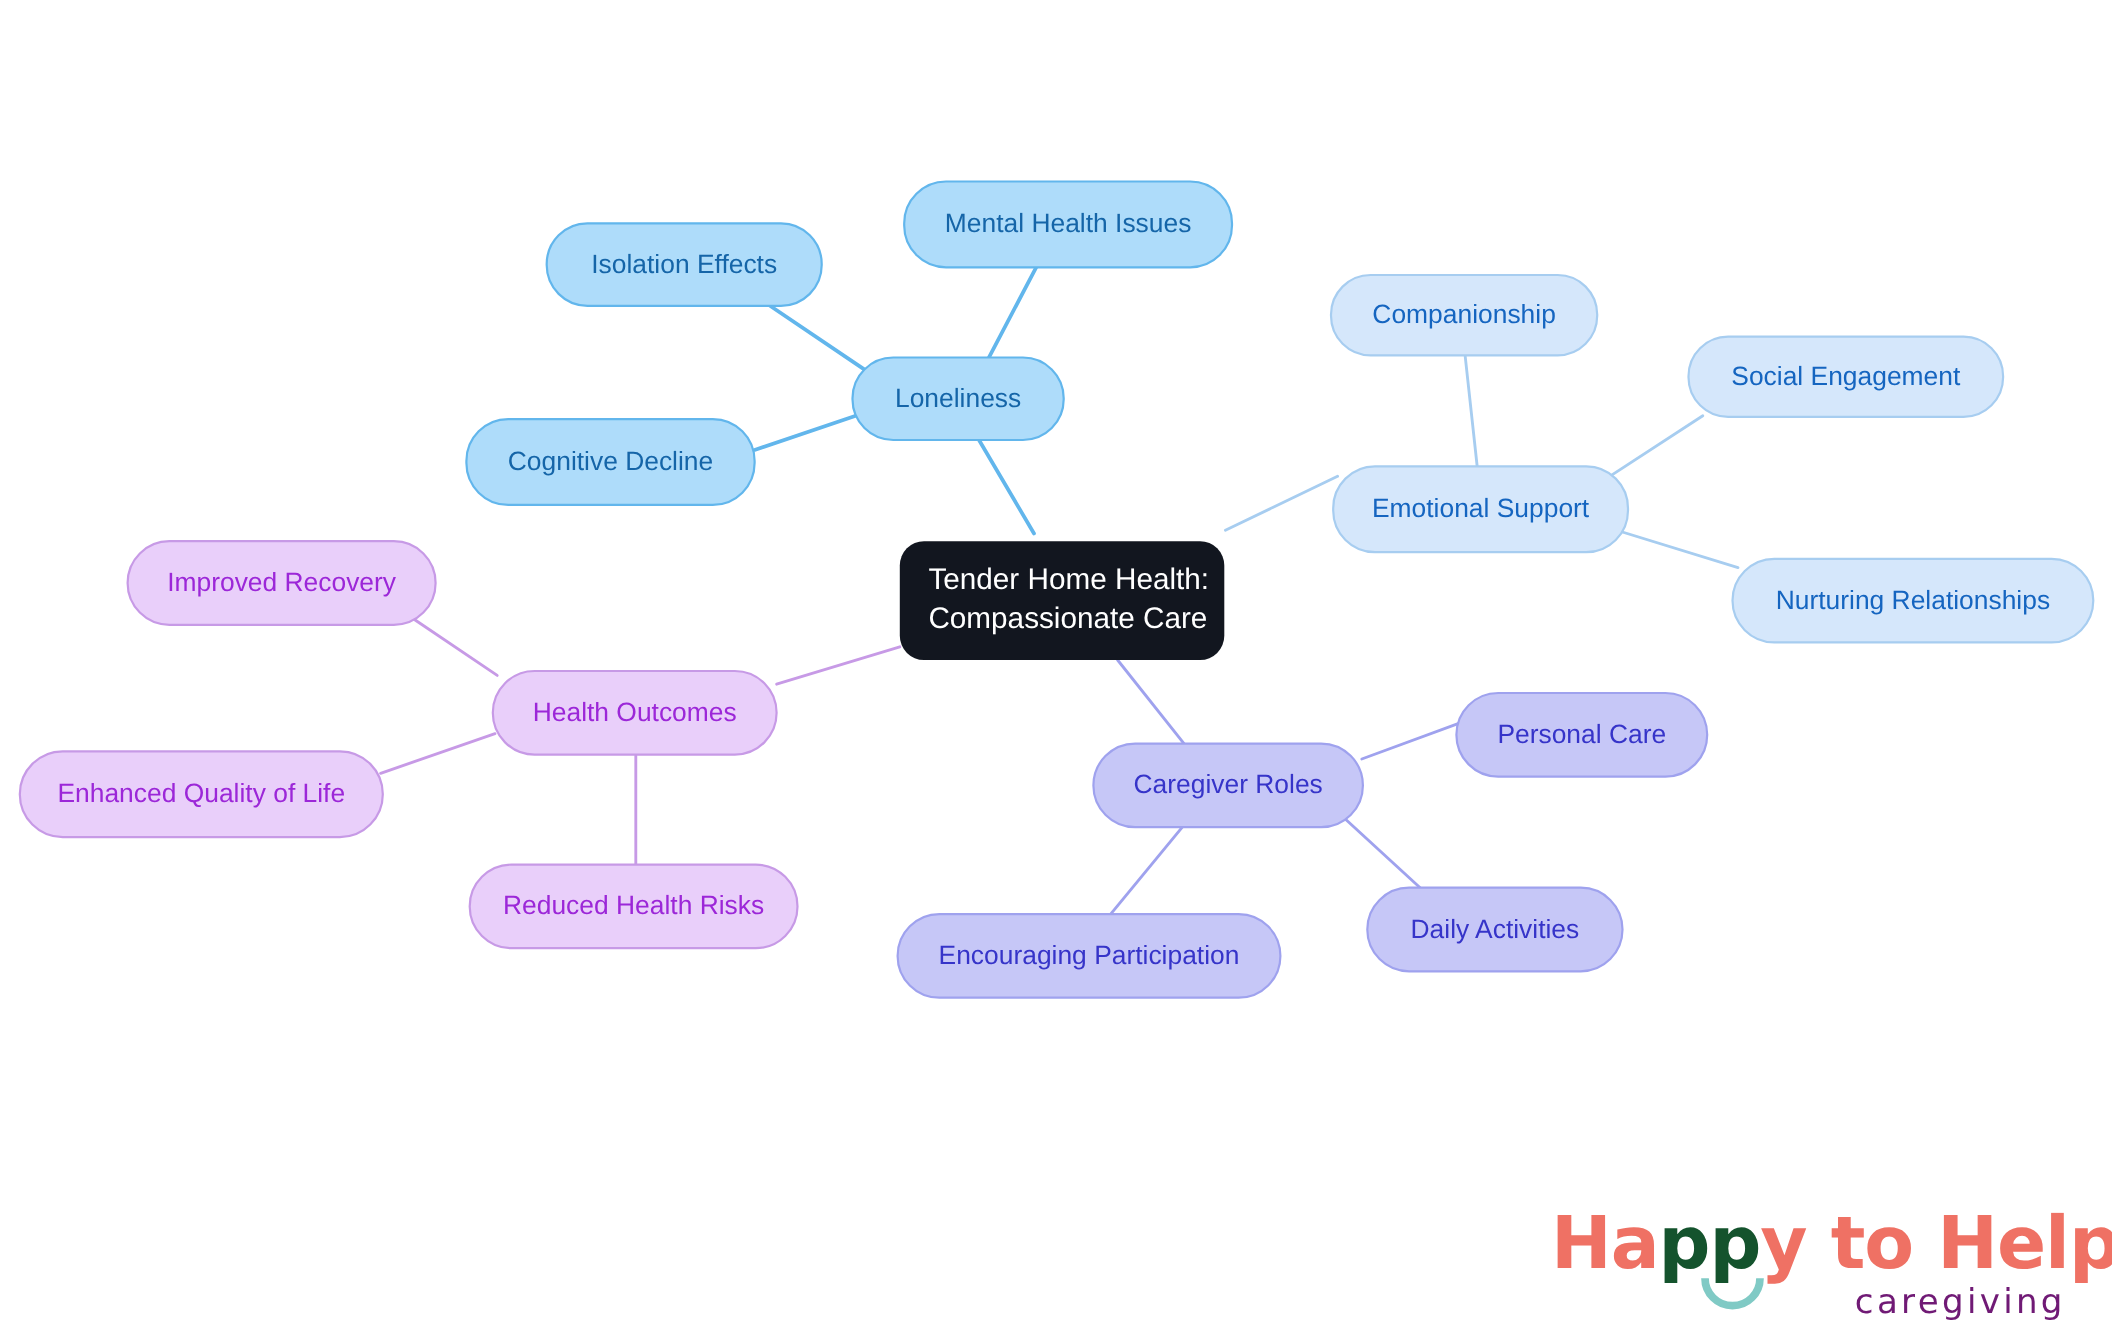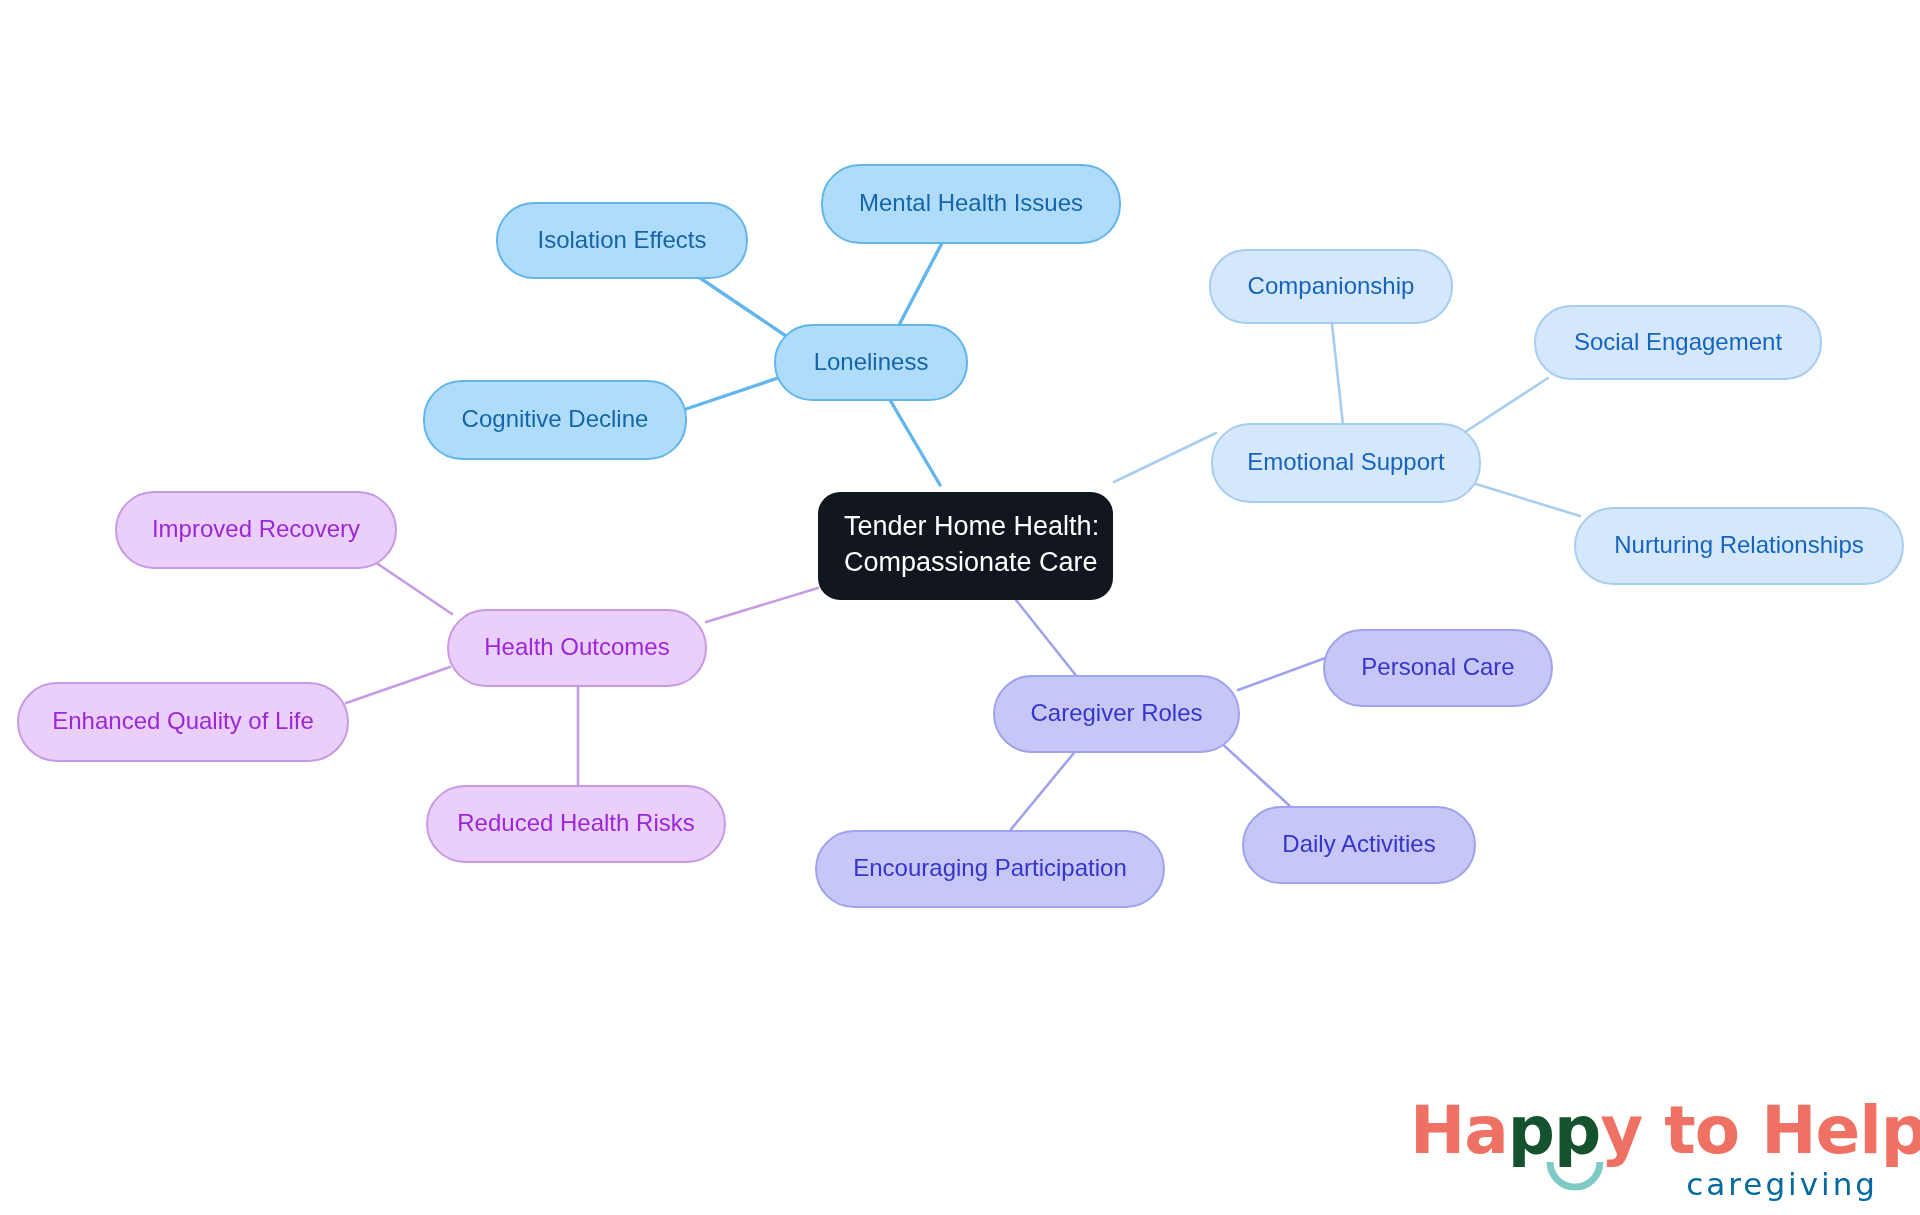--- a/index.html
+++ b/index.html
@@ -70,21 +70,21 @@
     width: 58px;
     height: 34px;
   }
   #logo-sub {
     position: absolute;
     right: 2px;
     top: 68px;
     font-family: "DejaVu Sans", sans-serif;
     font-size: 31px;
     letter-spacing: 3px;
-    color: #0369a1;
+    color: #701a75;
     white-space: nowrap;
   }
 </style>
 </head>
 <body>
 
 <svg id="mindmap-canvas" viewBox="0 0 1920 1215" xmlns="http://www.w3.org/2000/svg">
   <rect x="0" y="0" width="1920" height="1215" fill="#ffffff"></rect>
   <g id="edge-layer">
       <line class="edge" x1="940" y1="485" x2="890" y2="400" stroke="#62b6ec" stroke-width="3.4"></line>

